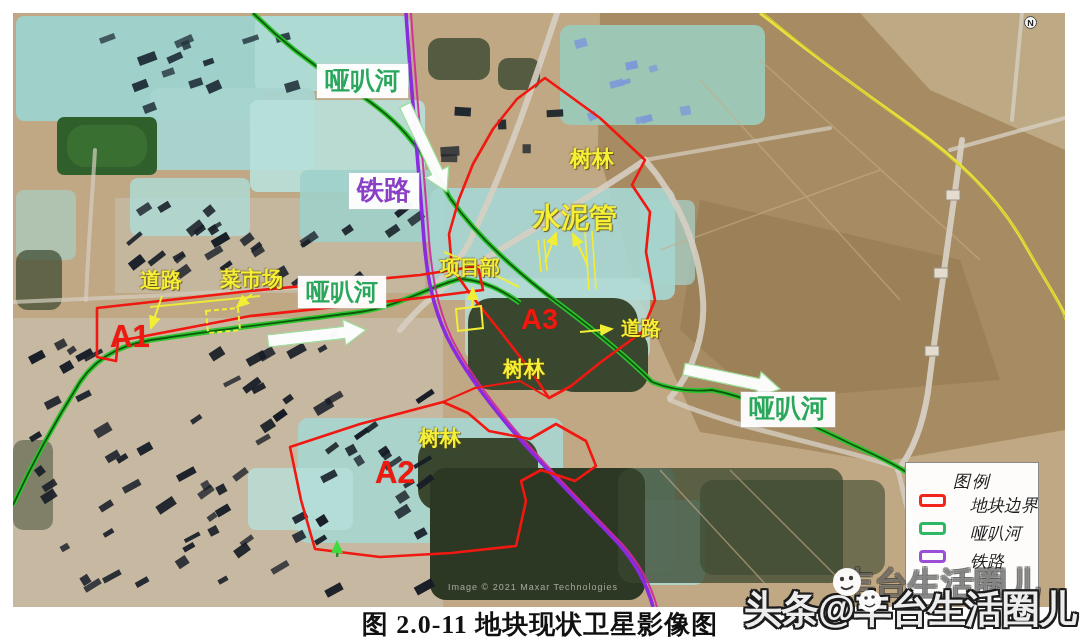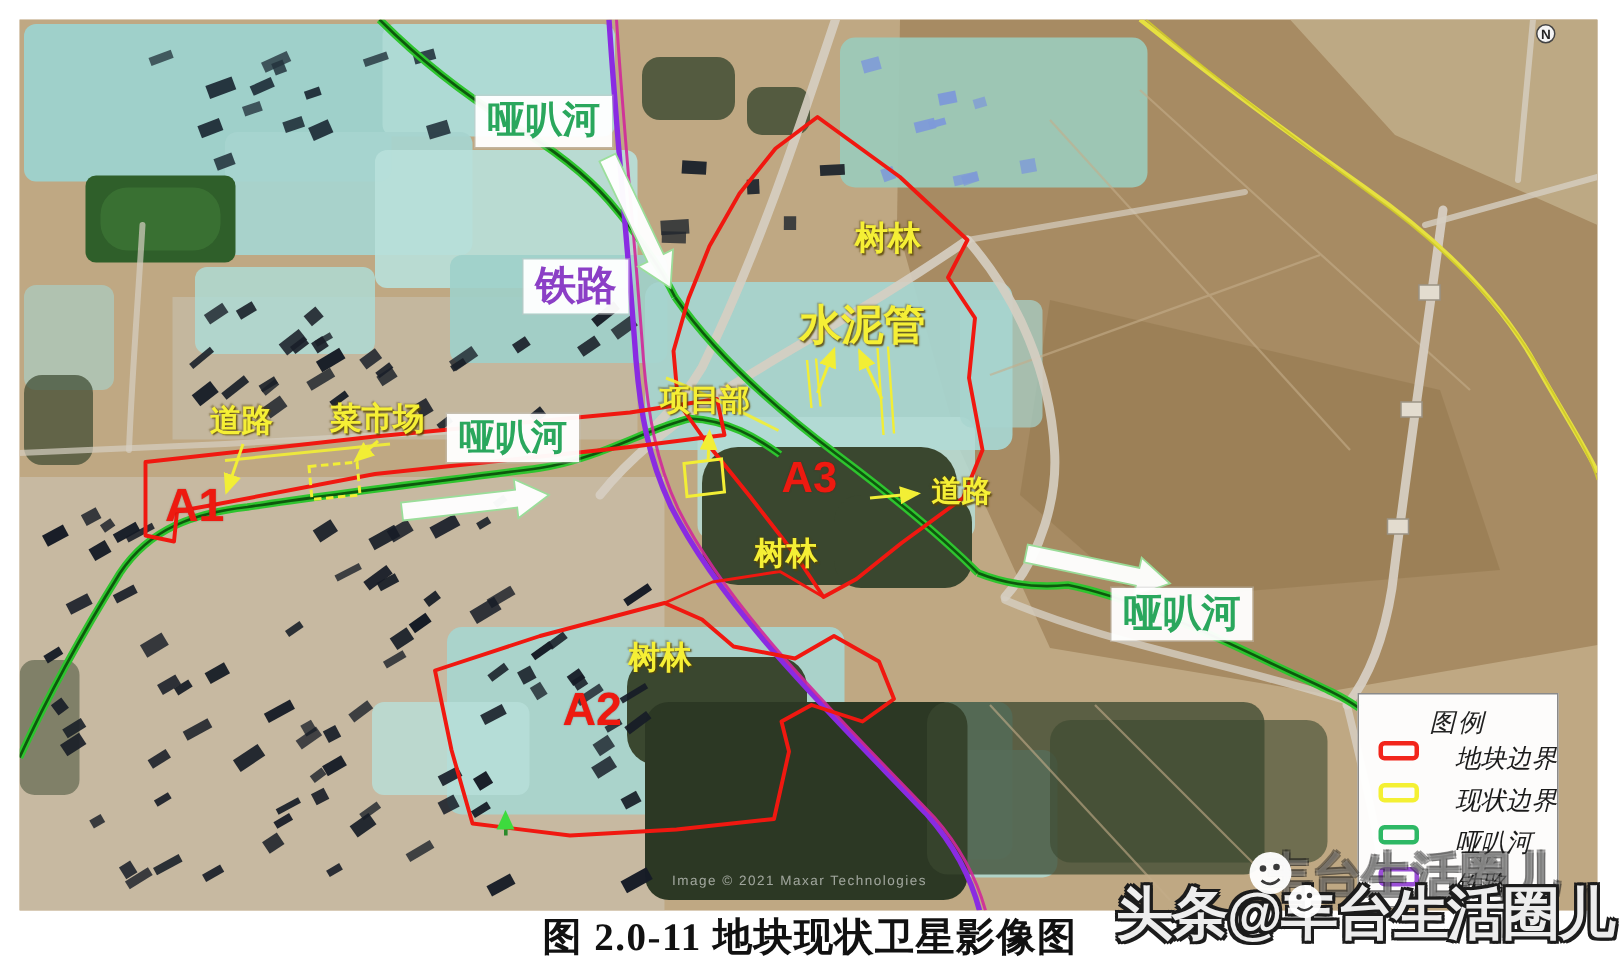--- a/index.html
+++ b/index.html
@@ -353,24 +353,20 @@
   <div class="lab rlab" style="left:375px; top:456px; font-size:31px;">A2</div>
   <div class="lab rlab" style="left:521px; top:304px; font-size:29px;">A3</div>
 
   <div id="legend">
     <div class="lg-title">图例</div>
     <div class="lg-row">
       <span class="sw" style="border-color: rgb(242, 37, 27);"></span>
       <span class="lg-label">地块边界</span>
     </div>
     <div class="lg-row">
-      <span class="sw" style="border-color: rgb(244, 240, 51);"></span>
-      <span class="lg-label">现状边界</span>
-    </div>
-    <div class="lg-row">
       <span class="sw" style="border-color: rgb(46, 184, 101);"></span>
       <span class="lg-label">哑叭河</span>
     </div>
     <div class="lg-row">
       <span class="sw" style="border-color: rgb(154, 79, 214);"></span>
       <span class="lg-label">铁路</span>
     </div>
   </div>
 
   <div id="caption">图 2.0-11 地块现状卫星影像图</div>

